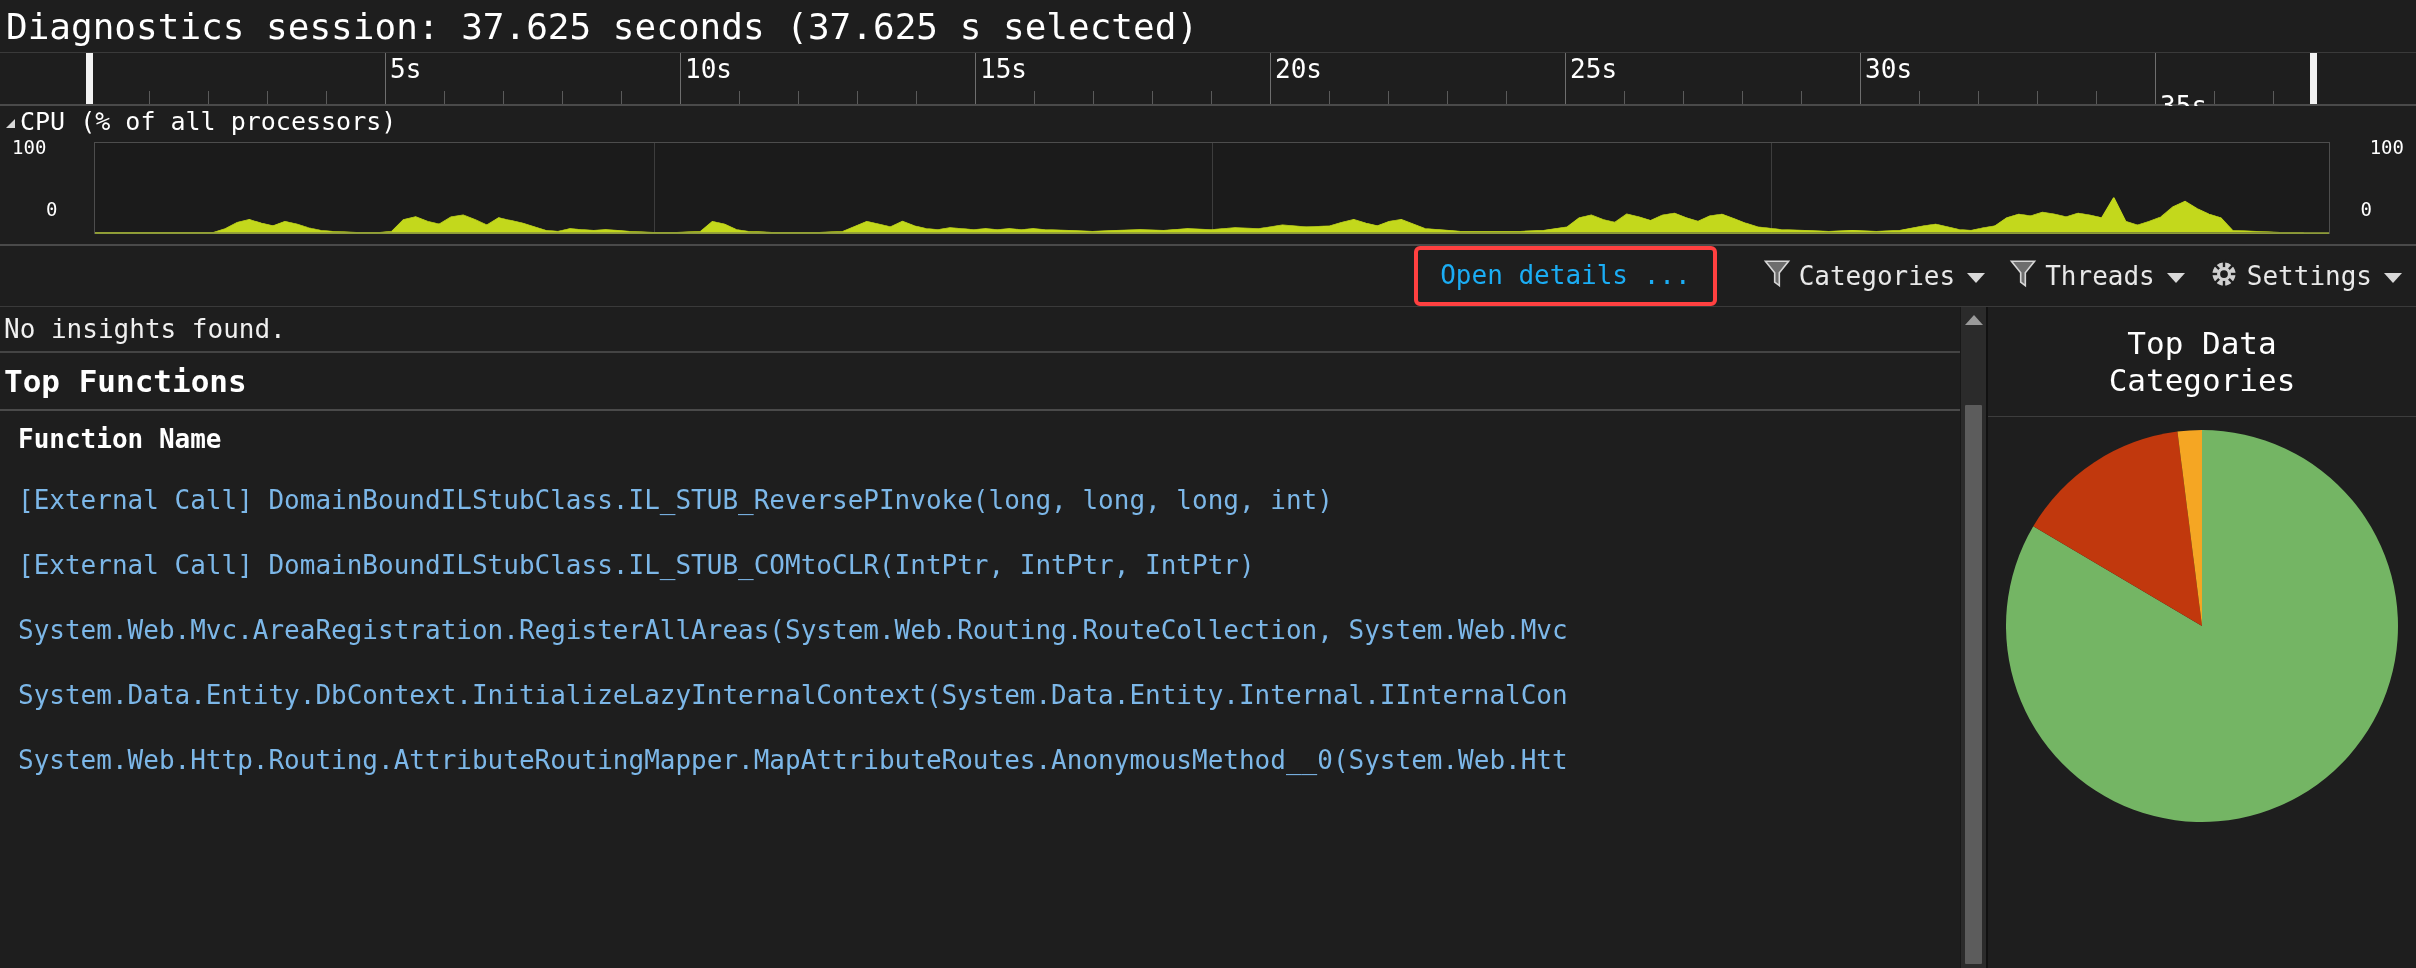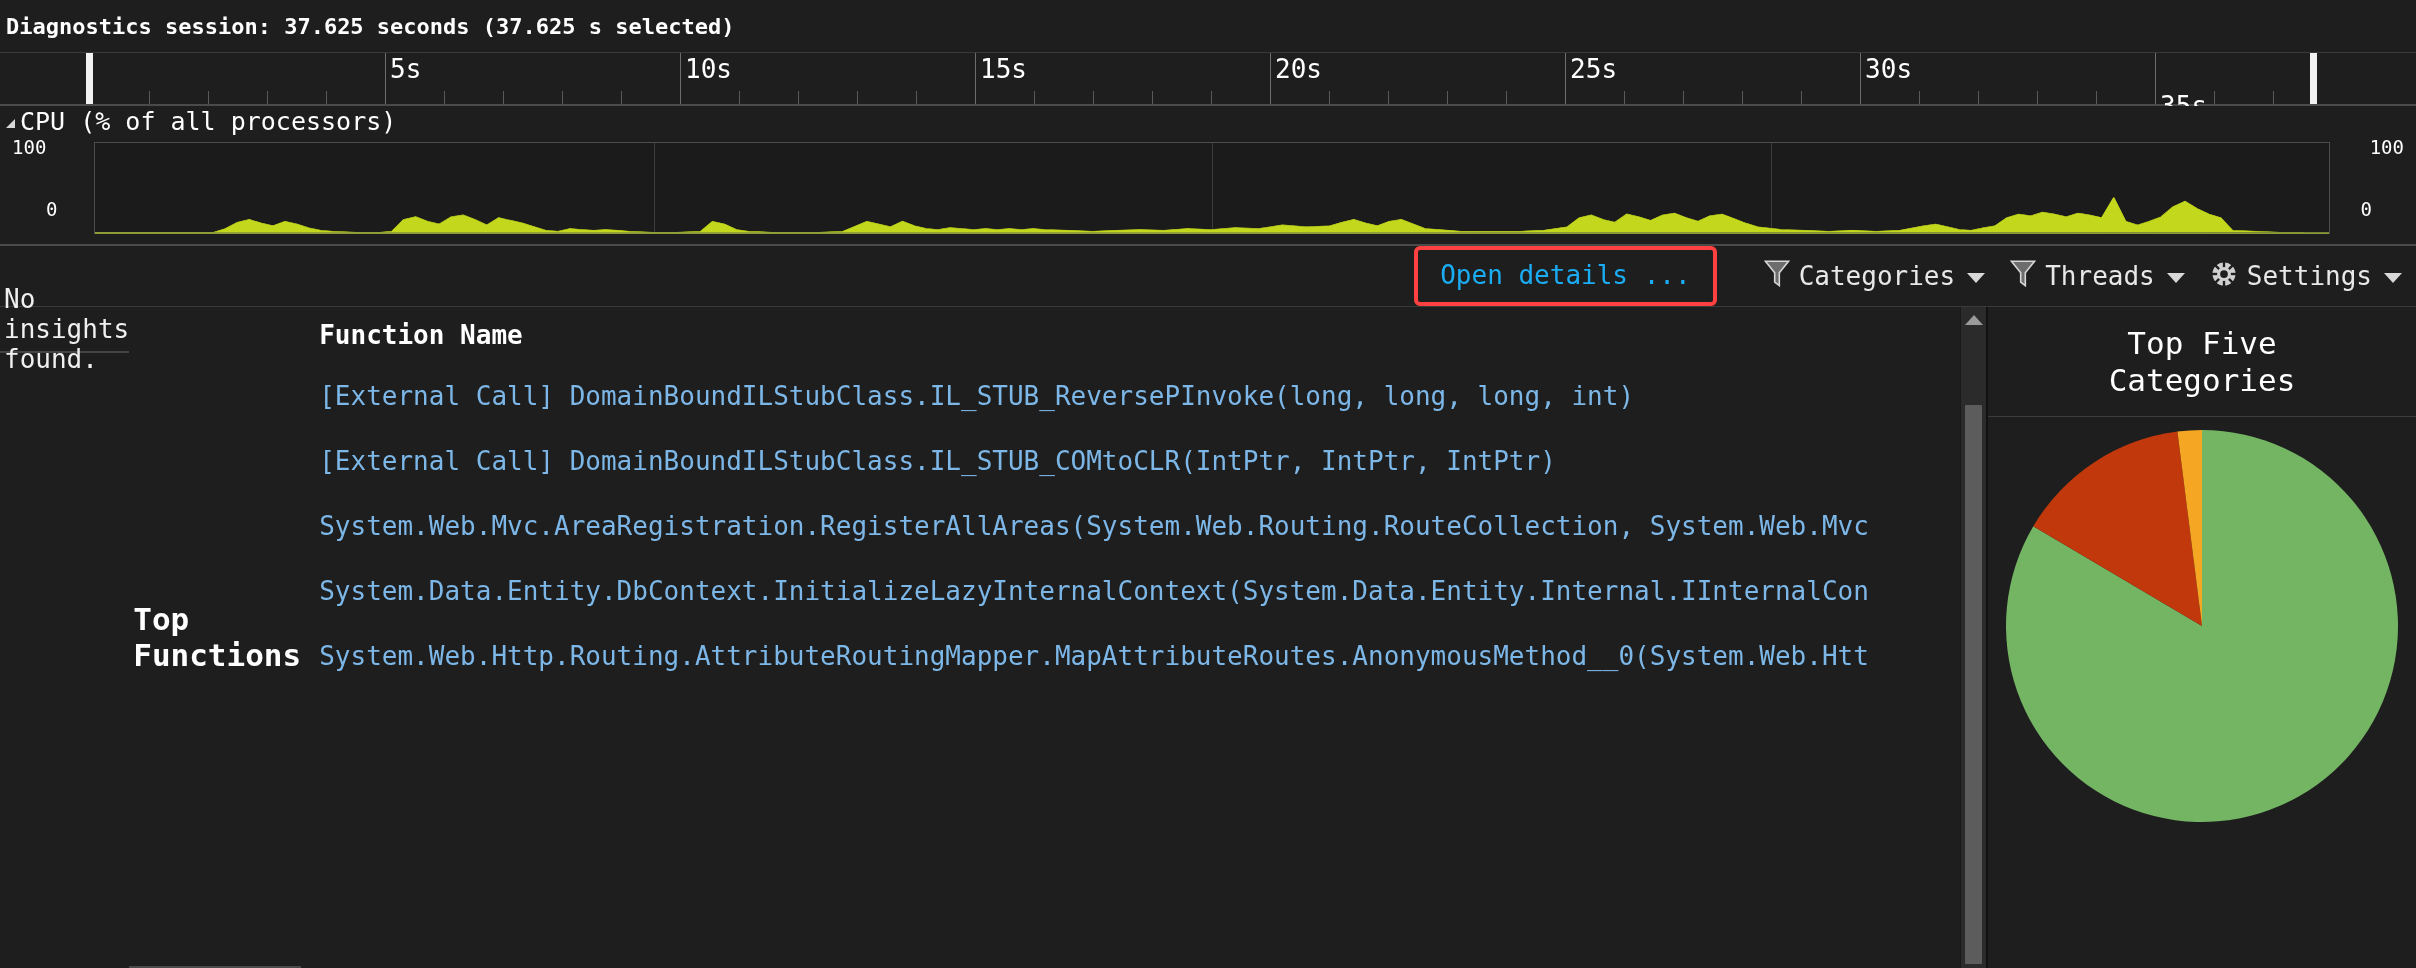--- a/index.html
+++ b/index.html
@@ -27,22 +27,22 @@
   .session-bar {
     height: 52px;
     flex: 0 0 52px;
     display: flex;
     align-items: center;
     background: #1e1e1e;
     padding-left: 6px;
     box-sizing: border-box;
   }
   .session-title {
-    font-size: 22px;
-    font-weight: 700;
+    font-size: 36px;
+    font-weight: 400;
     color: #ffffff;
     letter-spacing: 0px;
     white-space: nowrap;
   }
 
   
   .ruler-wrap {
     flex: 0 0 54px;
     height: 54px;
     position: relative;
@@ -205,20 +205,21 @@
   .content {
     flex: 1 1 auto;
     display: flex;
     min-height: 0;
     background: #1e1e1e;
   }
   .left-pane {
     flex: 1 1 auto;
     min-width: 0;
     display: flex;
+    flex-direction: column;
     position: relative;
   }
   .insights {
     height: 46px;
     flex: 0 0 46px;
     display: flex;
     align-items: center;
     padding-left: 4px;
     border-bottom: 2px solid #444;
     box-sizing: border-box;
@@ -503,21 +504,21 @@
       </div>
     </div>
 
     <div class="vscroll">
       <div class="vscroll-uparrow"></div>
       <div class="vscroll-thumb"></div>
     </div>
 
     <div class="right-pane">
       <div class="right-title">
-        <div class="right-title-line">Top Five</div>
+        <div class="right-title-line">Top Data</div>
         <div class="right-title-line">Categories</div>
       </div>
       <div class="pie-wrap">
         <svg id="pie-svg" width="392" height="400" viewBox="0 0 392 400">
             <path d="M 196 203 L 196.00 7.00 A 196 196 0 1 1 27.29 103.23 Z" fill="#74b564"></path>
             <path d="M 196 203 L 27.29 103.23 A 196 196 0 0 1 171.43 8.55 Z" fill="#c1380d"></path>
             <path d="M 196 203 L 171.43 8.55 A 196 196 0 0 1 196.00 7.00 Z" fill="#f5a623"></path>
           </svg>
       </div>
     </div>

